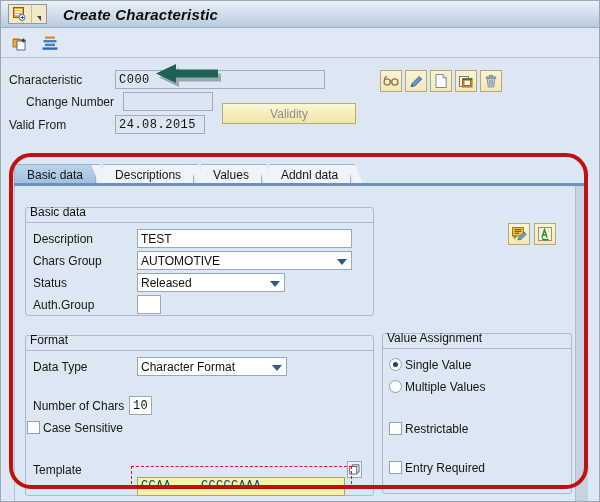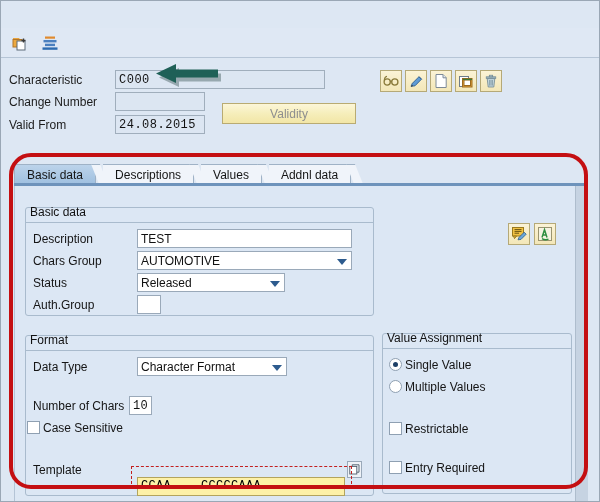--- a/index.html
+++ b/index.html
@@ -243,21 +243,21 @@
   }
 
   
   .tpl {
     background: #fdf1a8;
     border: 1px solid #b3a45d;
     box-sizing: border-box;
     height: 19px;
     display: flex; align-items: center;
     padding: 0 3px;
-    font-size: 12px; color: #000000;
+    font-size: 12px; color: #0c4a6e;
     font-family: "Liberation Mono", monospace;
     letter-spacing: .3px;
     margin-top: 33px;
   }
   .mcbtn {
     width: 15px; height: 17px;
     border: 1px solid #9aa9b9;
     background: #eef2f7;
     box-sizing: border-box;
     margin-left: 2px;
@@ -296,20 +296,38 @@
     border-left: 1px solid #aebdcd;
     box-sizing: border-box;
     z-index: 5;
   }
 </style>
 </head>
 <body>
 
 <div id="app">
 
+  <div class="titlebar">
+    <div class="sysbtn">
+      <div class="ic">
+        <svg width="15" height="14" viewBox="0 0 15 14">
+          <rect x="0.5" y="0.5" width="10" height="10" fill="#e8a33d" stroke="#8a5f16"></rect>
+          <rect x="2" y="2" width="7" height="1.4" fill="#ffffff"></rect>
+          <rect x="2" y="4.4" width="7" height="1.4" fill="#ffffff"></rect>
+          <rect x="2" y="6.8" width="4" height="1.4" fill="#ffffff"></rect>
+          <circle cx="9" cy="10.5" r="3" fill="#ffffff" stroke="#4c6fa5"></circle>
+          <path d="M7.6 10.5 L10.4 10.5 M9.2 9.2 L10.5 10.5 L9.2 11.8" stroke="#26508f" fill="none" stroke-width="1"></path>
+        </svg>
+      </div>
+      <div class="arrowcell">
+        <span class="tri-dn"></span>
+      </div>
+    </div>
+    <div class="app-title">Create Characteristic</div>
+  </div>
 
   <div class="toolbar">
     <span class="tbicon">
       <svg width="20" height="20" viewBox="0 0 20 20">
         <path d="M2 5 h6 l1.5 2 H2 Z" fill="#e8a33d"></path>
         <rect x="2" y="6.5" width="9" height="7.5" fill="#eda93f" stroke="#b2762a"></rect>
         <rect x="6" y="8" width="8" height="9" fill="#ffffff" stroke="#5c6a78"></rect>
         <path d="M12.5 5.5 v4 M10.5 7.5 h4" stroke="#3a3a3a" stroke-width="1.4"></path>
       </svg>
     </span>
@@ -323,21 +341,21 @@
     </span>
   </div>
 
   <div class="hdrform">
 
     <div class="frow" style="left:8px; top:11px;">
       <span class="flabel" style="width:106px;">Characteristic</span>
       <span class="fin" style="width:210px;">C000</span>
     </div>
 
-    <div class="frow" style="left:8px; top:33px;">
+    <div class="frow" style="left:16px; top:33px;text-align:center;">
       <span class="flabel" style="width:106px;">Change Number</span>
       <span class="fin" style="width:90px;"></span>
     </div>
 
     <div class="frow" style="left:8px; top:56px;">
       <span class="flabel" style="width:106px;">Valid From</span>
       <span class="fin" style="width:90px;">24.08.2015</span>
     </div>
   </div>
 

